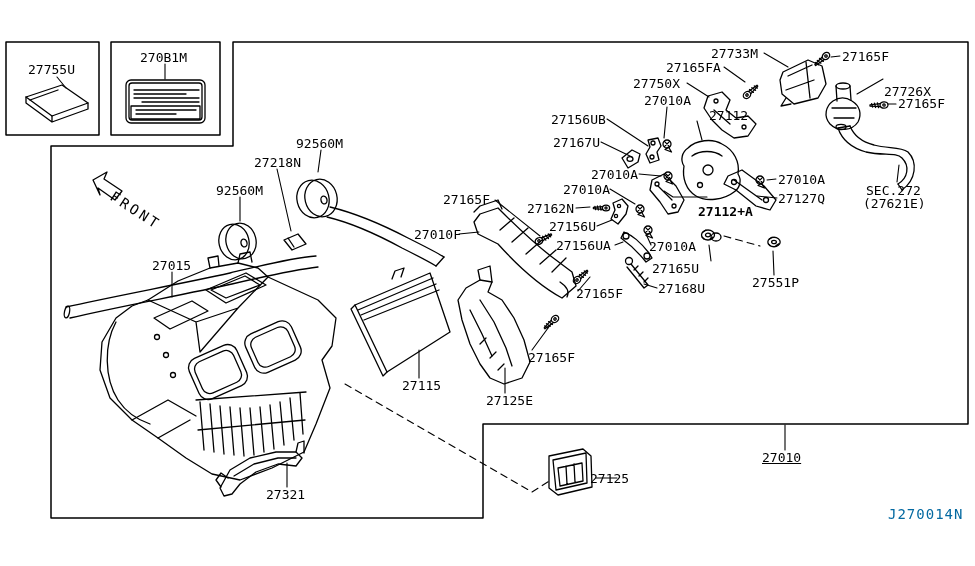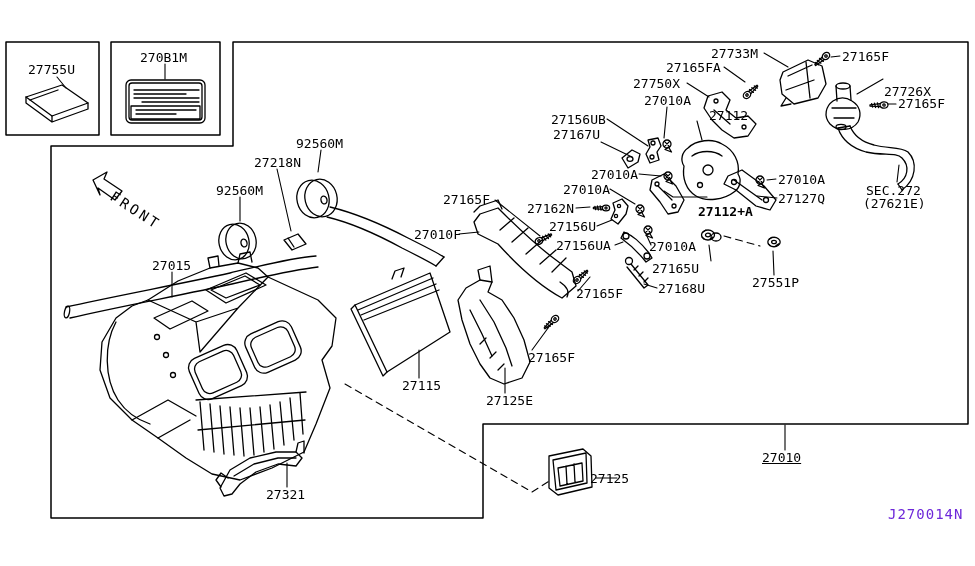--- a/index.html
+++ b/index.html
@@ -3,21 +3,21 @@
 <meta charset="utf-8">
 <style>
   html,body{margin:0;padding:0;background:#fff;}
   #stage{position:relative;width:975px;height:566px;background:#fff;overflow:hidden;
          font-family:"DejaVu Sans Mono","Liberation Mono",monospace;}
   #art{position:absolute;left:0;top:0;}
   .plabel{position:absolute;font-size:13px;line-height:13px;color:#000;white-space:pre;
           letter-spacing:0px;}
   .front{position:absolute;font-size:14px;color:#000;letter-spacing:3px;
          transform:rotate(33deg);transform-origin:left top;}
-  .diagid{position:absolute;font-size:14px;color:#6d28d9;letter-spacing:1px;}
+  .diagid{position:absolute;font-size:14px;color:#0369a1;letter-spacing:1px;}
   svg *{vector-effect:non-scaling-stroke;}
 </style>
 </head>
 <body>
 
 <div id="stage">
   <svg id="art" width="975" height="566" viewBox="0 0 975 566" fill="none" stroke="#000" stroke-width="1.3" stroke-linejoin="round" stroke-linecap="round">
 
     <defs>
       <g id="screw">
@@ -276,21 +276,21 @@
       <div class="plabel" style="left: 528px; top: 351px;">27165F</div>
       <div class="plabel" style="left: 576px; top: 287px;">27165F</div>
       <div class="plabel" style="left: 443px; top: 193px;">27165F</div>
       <div class="plabel" style="left: 414px; top: 228px;">27010F</div>
       <div class="plabel" style="left: 527px; top: 202px;">27162N</div>
       <div class="plabel" style="left: 549px; top: 220px;">27156U</div>
       <div class="plabel" style="left: 556px; top: 239px;">27156UA</div>
       <div class="plabel" style="left: 563px; top: 183px;">27010A</div>
       <div class="plabel" style="left: 591px; top: 168px;">27010A</div>
       <div class="plabel" style="left: 551px; top: 113px;">27156UB</div>
-      <div class="plabel" style="left: 553px; top: 128px;">27167U</div>
+      <div class="plabel" style="left: 553px; top: 136px;">27167U</div>
       <div class="plabel" style="left: 644px; top: 94px;">27010A</div>
       <div class="plabel" style="left: 681px; top: 109px; margin-left: 28px;">27112</div>
       <div class="plabel" style="left: 698px; top: 205px; font-weight: bold;">27112+A</div>
       <div class="plabel" style="left: 649px; top: 240px;">27010A</div>
       <div class="plabel" style="left: 658px; top: 282px;">27168U</div>
       <div class="plabel" style="left: 652px; top: 262px;">27165U</div>
       <div class="plabel" style="left: 752px; top: 276px;">27551P</div>
       <div class="plabel" style="left: 778px; top: 173px;">27010A</div>
       <div class="plabel" style="left: 778px; top: 192px;">27127Q</div>
       <div class="plabel" style="left: 711px; top: 47px;">27733M</div>

